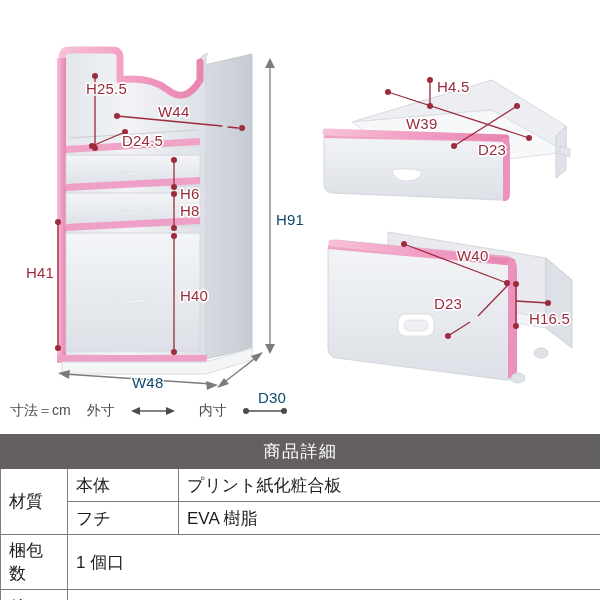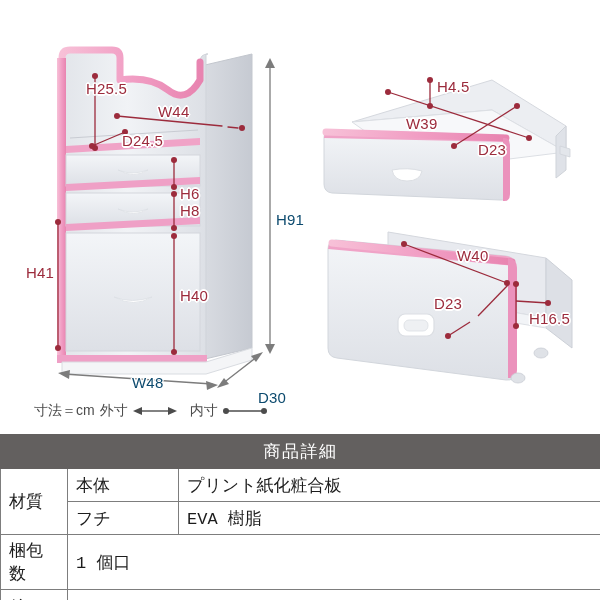--- a/index.html
+++ b/index.html
@@ -28,41 +28,40 @@
   }
   .dim.outer{
     color:#0c4a6e;
     text-shadow:
       1.4px 0 0 #fff,-1.4px 0 0 #fff,0 1.4px 0 #fff,0 -1.4px 0 #fff;
   }
 
   
   #legend{
     position:absolute;left:10px;top:399px;height:24px;
-    display:flex;align-items:center;gap:5px;
-    font-size:14px;color:#4c4c4c;margin-left:24px;
+    display:flex;align-items:center;gap:16px;
+    font-size:14px;color:#4c4c4c;
   }
   #legend .lg-txt{white-space:nowrap;}
   #legend svg{display:block;}
 
   
   #spec{
     position:absolute;left:0;top:434px;width:600px;
     border-collapse:collapse;table-layout:fixed;
     font-size:17px;color:#1c1c1c;
   }
   #spec th,#spec td{
     border:1px solid #7d7d7d;
     padding:4px 8px;
     text-align:left;
     vertical-align:middle;
     font-weight:normal;
     height:33px;
     box-sizing:border-box;
-    font-family:Liberation Mono, monospace;
   }
   #spec th.hdr{
     background:#63605f;color:#ffffff;text-align:center;
     font-size:17px;letter-spacing:1.5px;height:34px;
     border-color:#63605f;
   }
   col.c1{width:67px;}
   col.c2{width:111px;}
   col.c3{width:422px;}
 </style>

